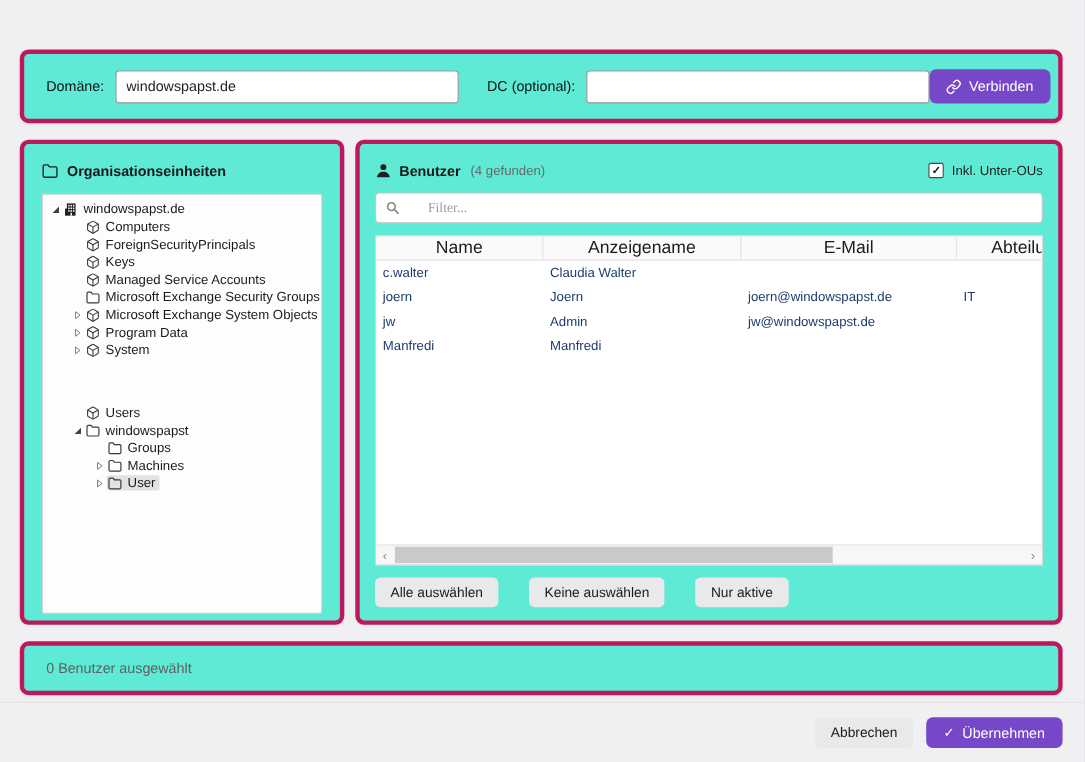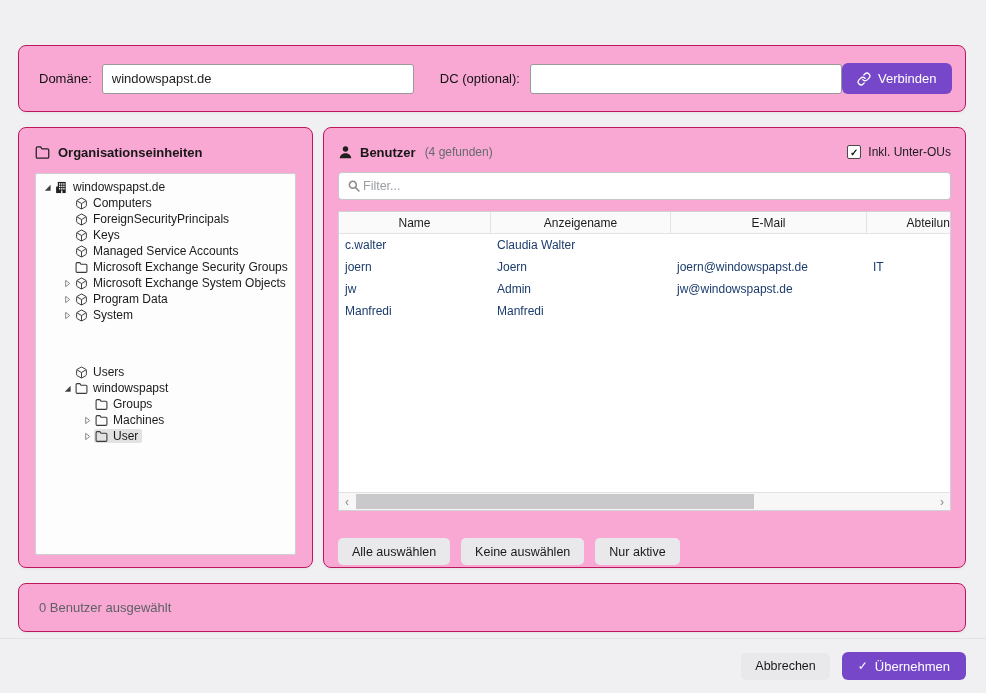--- a/index.html
+++ b/index.html
@@ -10,21 +10,21 @@
 
   
   .titlebar{position:absolute;left:0;top:0;right:0;height:32px;background:#fbfbfc;display:flex;align-items:center;padding-left:14px;}
   .title-text{font-size:12.5px;color:#1b1b1b;margin-left:10px;}
   .win-controls{position:absolute;right:0;top:0;height:32px;display:flex;}
   .win-btn{width:46px;height:32px;display:flex;align-items:center;justify-content:center;cursor:default;}
   .glyph-min{width:11px;height:1px;background:#2f2f2f;display:block;}
   .glyph-max{width:10px;height:10px;border:1px solid #2f2f2f;border-radius:2px;display:block;}
 
   
-  .card{position:absolute;background:#f9a8d4;border:1px solid #be185d;border-radius:8px;box-shadow:0 1px 3px rgba(0,0,0,.05);}
+  .card{position:absolute;background:#5eead4;border:4px solid #be185d;border-radius:8px;box-shadow:0 1px 3px rgba(0,0,0,.05);}
 
   
   .top-card{left:18px;top:45px;width:948px;height:67px;display:flex;align-items:center;padding:0 20px;}
   .top-card label{font-size:13px;color:#111;flex:none;}
   .txt{height:30px;border:1px solid #999;border-radius:3px;background:#fff;font-family:inherit;font-size:13px;color:#222;padding:0 9px;width:312px;flex:none;}
   .lbl-domain{margin-right:10px;}
   .lbl-dc{margin-left:26px;margin-right:10px;}
   .btn{font-family:inherit;border:none;cursor:pointer;}
   .btn.accent{background:var(--accent);color:#fff;border-radius:6px;font-size:13px;display:inline-flex;align-items:center;justify-content:center;gap:7px;}
   .btn-connect{margin-left:auto;height:31px;padding:0 15px;}
@@ -41,36 +41,36 @@
   
   .right-card{left:323px;top:127px;width:643px;height:441px;padding:12px 14px;}
   .users-header{display:flex;align-items:center;gap:7px;height:24px;}
   .users-title{font-size:13px;font-weight:bold;color:#171717;}
   .users-count{font-size:12px;color:#66696d;margin-left:2px;}
   .flex-spacer{flex:1;}
   .checkbox{width:14px;height:14px;border:1.4px solid #4a4a4a;border-radius:2px;background:#fff;display:inline-flex;align-items:center;justify-content:center;font-size:10px;font-weight:bold;color:#111;flex:none;}
   .cb-label{font-size:12px;color:#1b1b1b;}
   .filter-wrap{position:relative;margin-top:8px;}
   .filter-wrap .mag{position:absolute;left:9px;top:7px;}
-  .filter-input{width:100%;height:28px;border:1px solid #c6c6ca;border-radius:4px;background:#fff;font-family:Liberation Sans, sans-serif;font-size:12.5px;color:#222;padding:0 8px 0 24px;}
+  .filter-input{width:100%;height:28px;border:1px solid #c6c6ca;border-radius:4px;background:#fff;font-family:Liberation Serif, serif;font-size:12.5px;color:#222;padding:0 8px 0 47px;}
   .filter-input::placeholder{color:#9a9ea4;}
 
   .table{margin-top:11px;position:relative;height:300px;border:1px solid #d2d2d6;background:#fff;overflow:hidden;}
   .thead{display:flex;height:22px;background:#fafafa;border-bottom:1px solid #e3e3e6;width:660px;}
-  .th{display:flex;align-items:center;justify-content:center;font-size:12px;color:#1c1c1c;border-right:1px solid #e3e3e6;height:100%;flex:none;}
+  .th{display:flex;align-items:center;justify-content:center;font-size:16px;color:#1c1c1c;border-right:1px solid #e3e3e6;height:100%;flex:none;}
   .tr{display:flex;align-items:center;height:22px;width:660px;}
   .td{font-size:12px;color:var(--table-text);padding-left:6px;overflow:hidden;white-space:nowrap;flex:none;}
   .col0{width:152px;} .col1{width:180px;} .col2{width:196px;} .col3{width:130px;}
 
   .hscroll{position:absolute;left:0;right:0;bottom:0;height:18px;background:#f7f7f8;border-top:1px solid #e2e2e5;}
   .scroll-arr{position:absolute;top:0;width:16px;height:17px;display:flex;align-items:center;justify-content:center;color:#8a8a8a;font-size:12px;user-select:none;}
   .scroll-arr.left{left:0;} .scroll-arr.right{right:0;}
   .scroll-thumb{position:absolute;left:17px;top:1px;height:15px;width:398px;background:#c9c9cc;}
 
-  .sel-buttons{margin-top:27px;display:flex;gap:11px;}
+  .sel-buttons{margin-top:11px;display:flex;gap:28px;}
   .btn.gray{background:#e9e9eb;color:#191919;border-radius:5px;height:27px;padding:0 14px;font-size:12.5px;}
 
   
   .status-card{left:18px;top:583px;width:948px;height:49px;display:flex;align-items:center;padding:0 20px;font-size:13px;color:#5d6166;}
 
   
   .footer{position:absolute;left:0;right:0;top:638px;bottom:0;border-top:1px solid #e3e3e6;display:flex;align-items:center;justify-content:flex-end;gap:12px;padding-right:20px;}
   .btn-cancel{height:28px;padding:0 22px;font-size:12.5px;}
   .btn-apply{height:28px;padding:0 16px;font-size:12.5px;}
   .chk-glyph{font-size:12px;}

